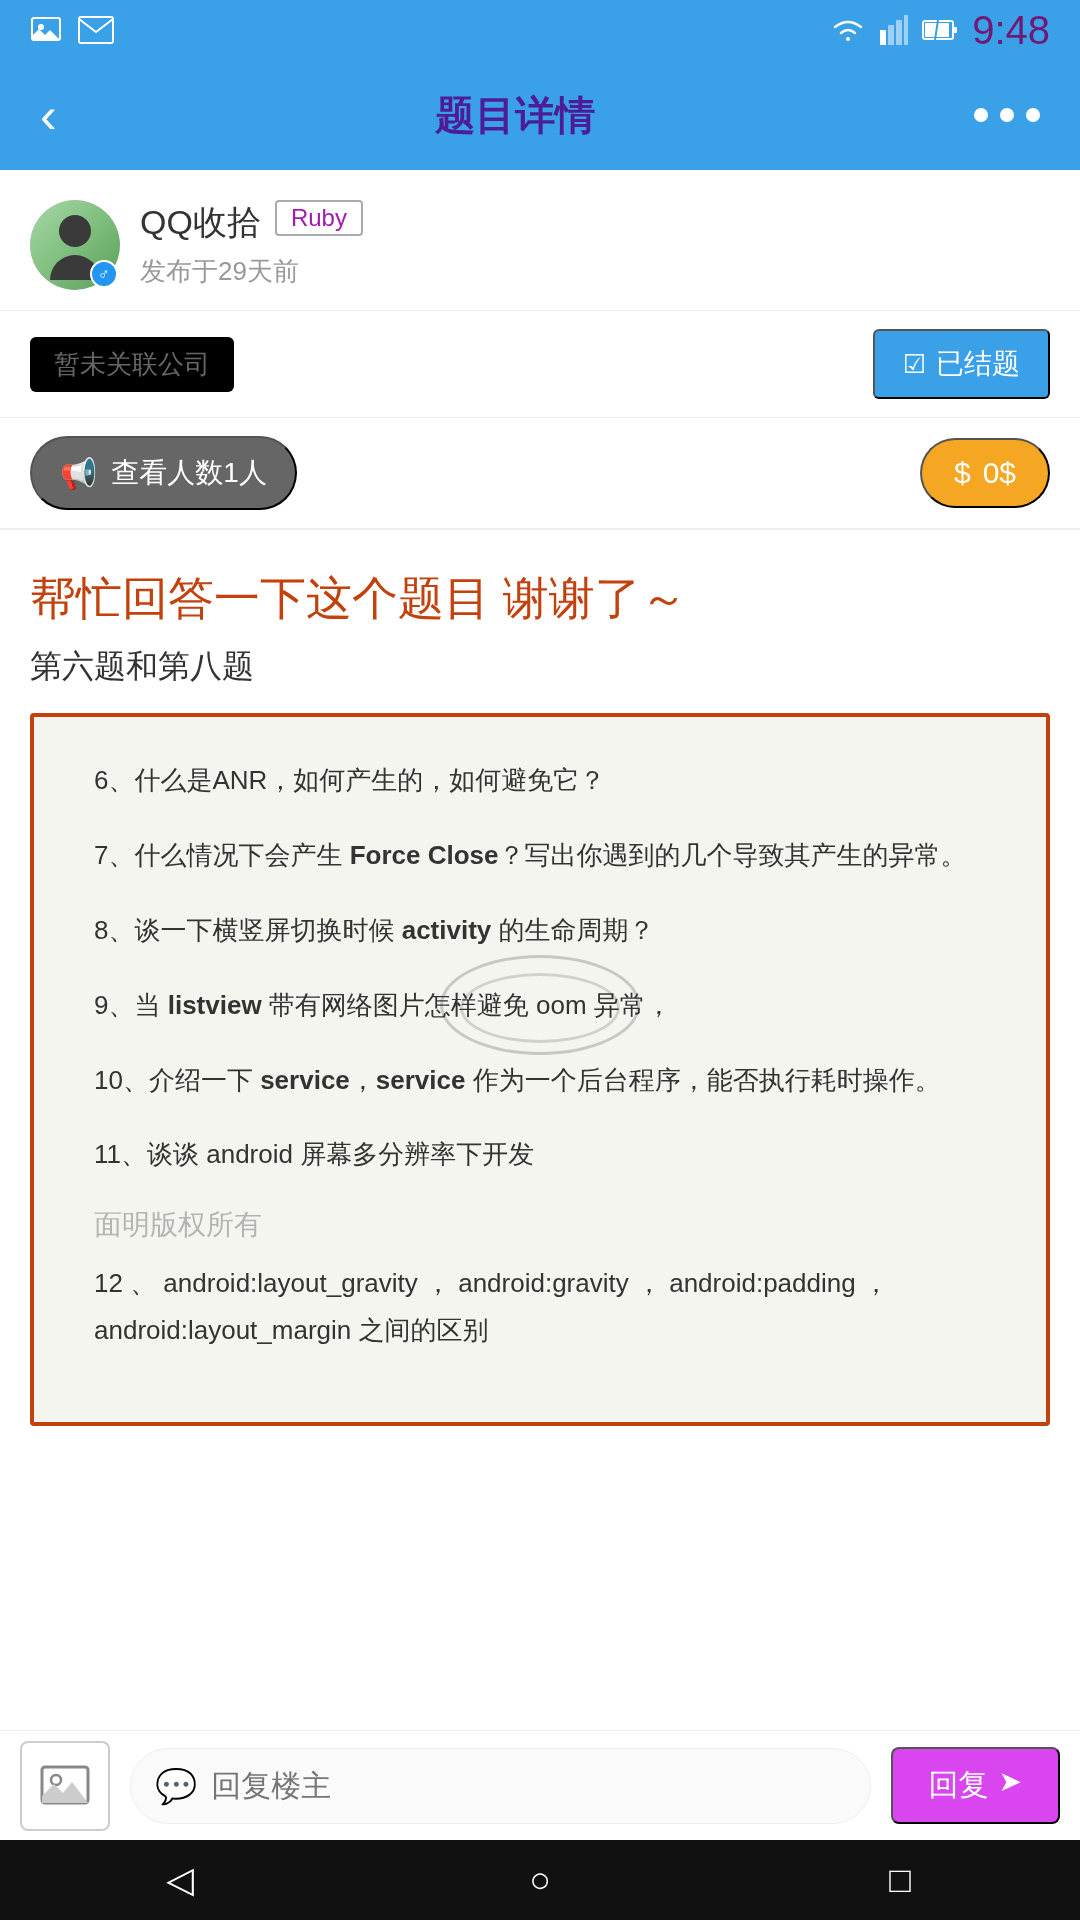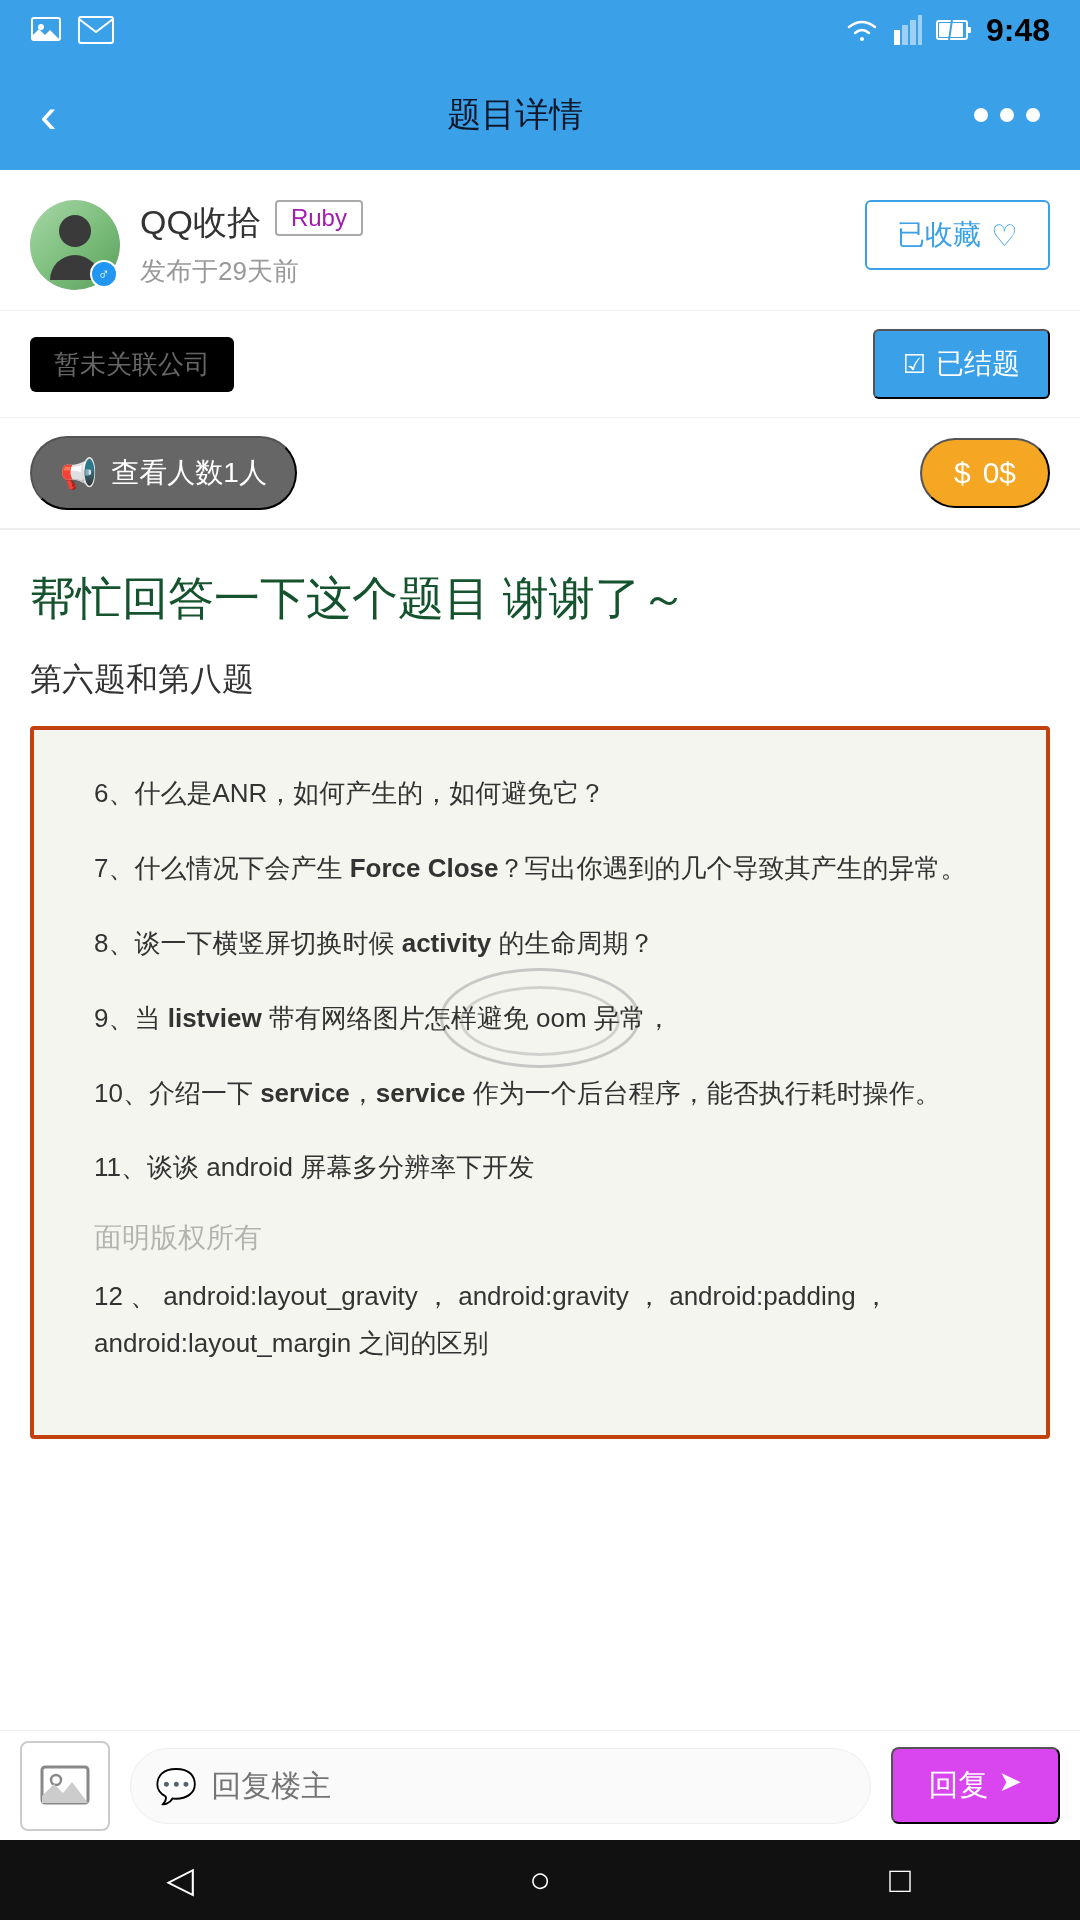--- a/index.html
+++ b/index.html
@@ -45,23 +45,23 @@
       padding: 0 40px;
     }
     .nav-back {
       color: white;
       font-size: 50px;
       font-weight: 300;
       cursor: pointer;
       line-height: 1;
     }
     .nav-title {
-      color: #0f172a;
-      font-size: 34px;
-      font-weight: 400;
+      color: #4c1d95;
+      font-size: 40px;
+      font-weight: 700;
     }
     .nav-more {
       display: flex;
       gap: 12px;
     }
     .nav-dot {
       width: 14px;
       height: 14px;
       background: white;
       border-radius: 50%;
@@ -251,23 +251,23 @@
     .coin-icon {
       font-size: 30px;
     }
 
     
     .content-section {
       padding: 36px 30px 20px;
     }
     .content-title {
       font-size: 46px;
-      color: #14532d;
+      color: #c2410c;
       font-weight: 500;
-      margin-bottom: 28px;
+      margin-bottom: 15px;
       line-height: 1.4;
     }
     .content-subtitle {
       font-size: 32px;
       color: #333;
       margin-bottom: 24px;
     }
     .content-image {
       width: 100%;
       border: 4px solid #c2410c;
@@ -433,21 +433,21 @@
       <rect x="8" y="10" width="6" height="20" fill="white" opacity="0.5"></rect>
       <rect x="16" y="5" width="6" height="25" fill="white" opacity="0.5"></rect>
       <rect x="24" y="0" width="6" height="30" fill="white" opacity="0.5"></rect>
     </svg>
     <svg width="36" height="24" viewBox="0 0 36 24" fill="white">
       <rect x="1" y="3" width="30" height="18" rx="2" stroke="white" stroke-width="2" fill="none"></rect>
       <rect x="3" y="5" width="24" height="14" rx="1" fill="white"></rect>
       <rect x="31" y="9" width="4" height="6" rx="1" fill="white"></rect>
       <line x1="16" y1="2" x2="13" y2="22" stroke="#3aa0e8" stroke-width="2"></line>
     </svg>
-    <span style="color:#000000;font-size:32px;font-weight:700;">9:48</span>
+    <span style="color:#701a75;font-size:40px;font-weight:400;">9:48</span>
   </div>
 </div>
 
 <div class="top-nav">
   <div class="nav-back">‹</div>
   <div class="nav-title">题目详情</div>
   <div class="nav-more">
     <div class="nav-dot"></div>
     <div class="nav-dot"></div>
     <div class="nav-dot"></div>
@@ -465,24 +465,20 @@
       </div>
     </div>
     <div class="user-info">
       <div class="user-name-row">
         <span class="user-name">QQ收拾</span>
         <span class="user-tag">Ruby</span>
       </div>
       <span class="user-time">发布于29天前</span>
     </div>
   </div>
-  <button class="btn-collected">
-    <span>已收藏</span>
-    <span class="heart-icon">♡</span>
-  </button>
 </div>
 
 <div class="tags-row">
   <span class="company-tag">暂未关联公司</span>
   <button class="btn-resolved">
     <span class="check-icon">☑</span>
     <span>已结题</span>
   </button>
 </div>
 

